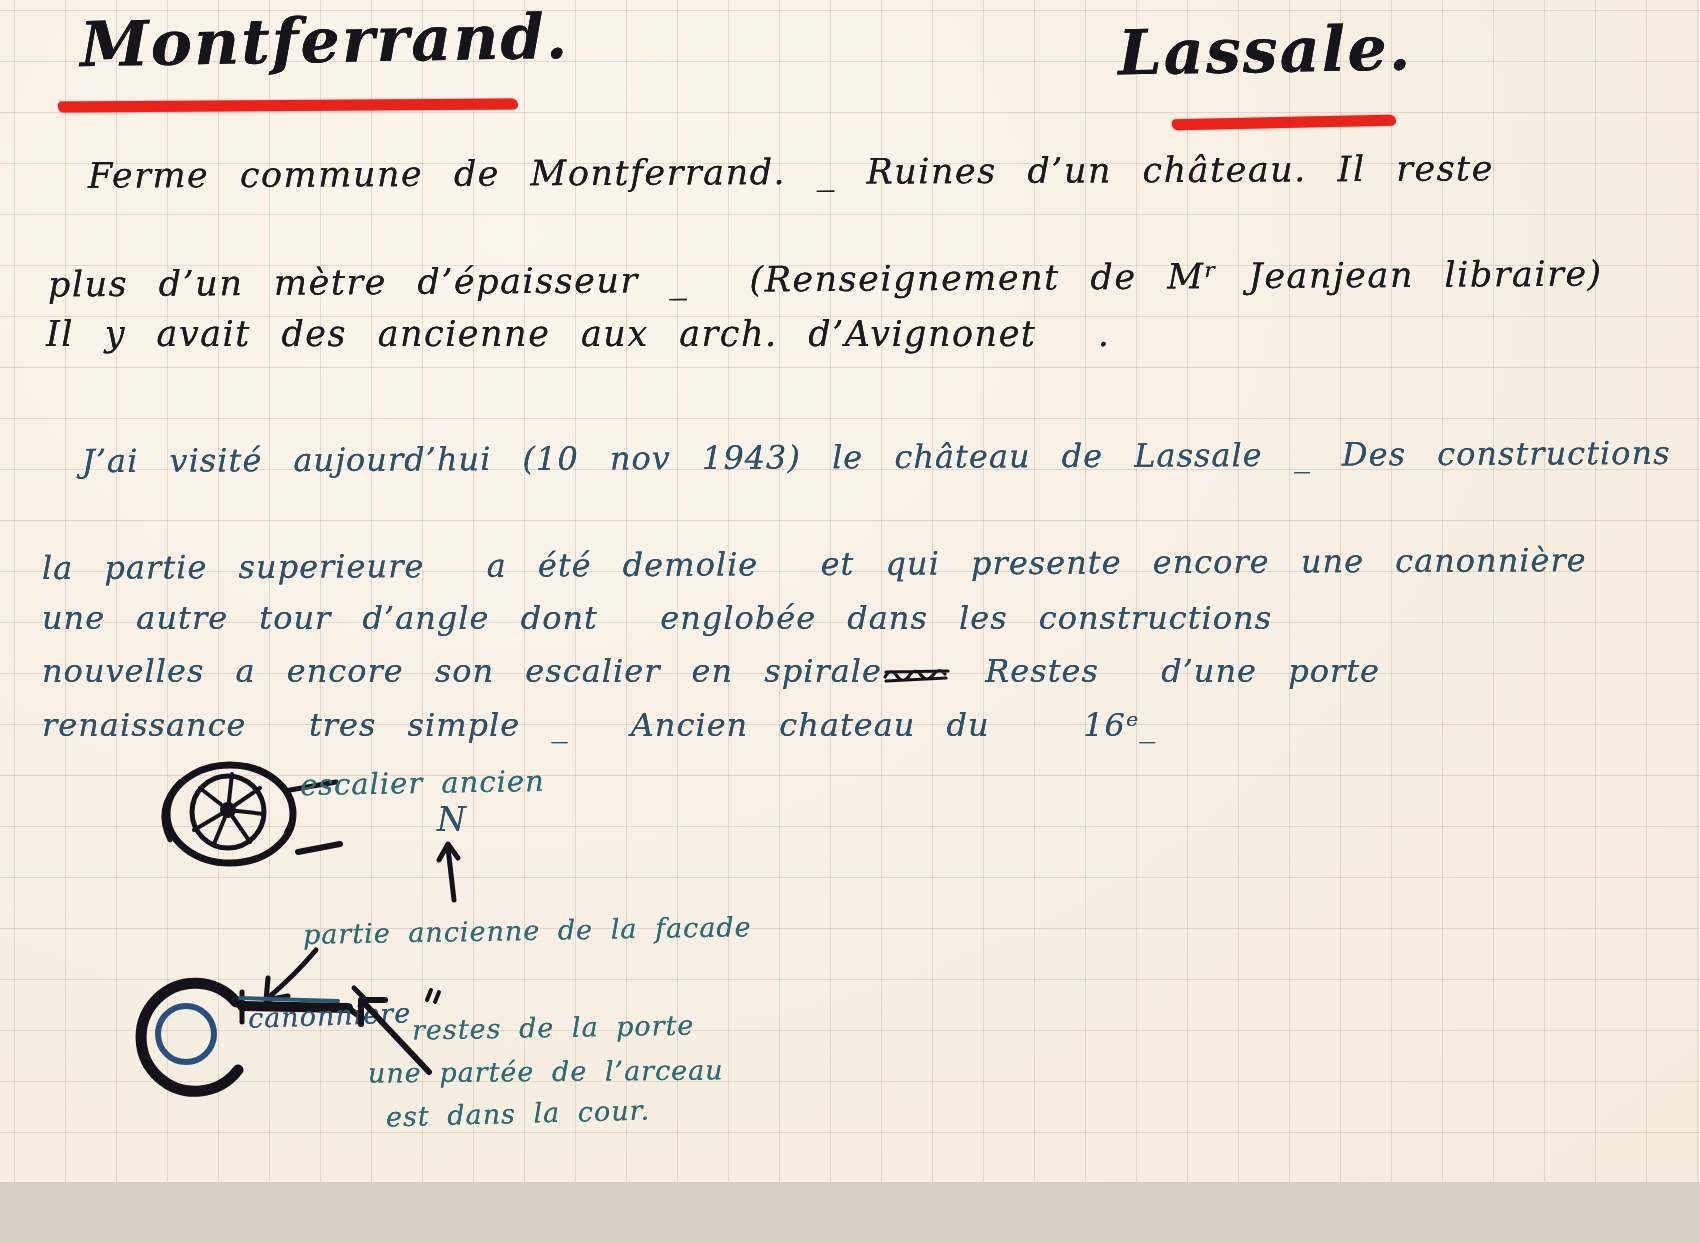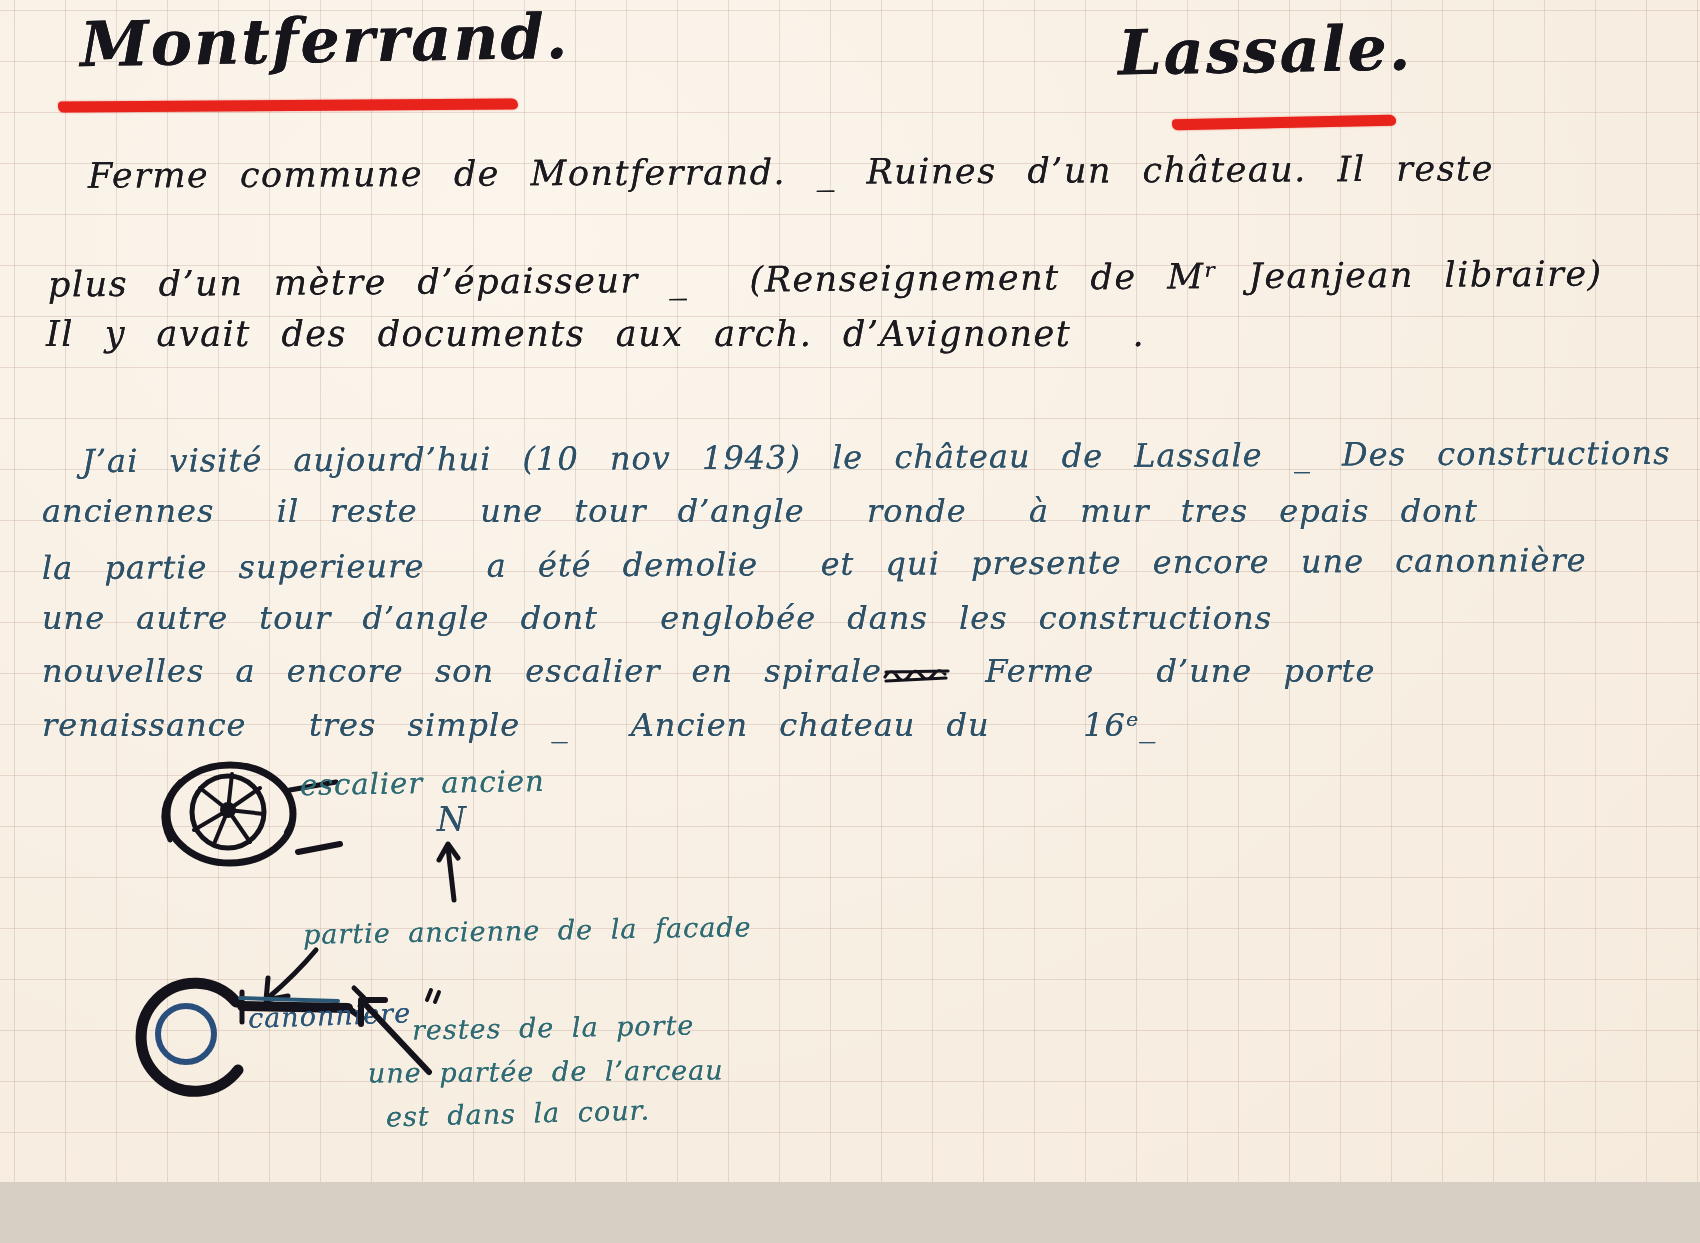--- a/index.html
+++ b/index.html
@@ -37,30 +37,29 @@
   <div class="hw title" style="left:80px;top:4px;transform:rotate(-1deg);">Montferrand.</div>
   <div class="redline" style="left:58px;top:100px;width:460px;transform:rotate(-.4deg);"></div>
 
   <div class="hw title" style="left:1118px;top:14px;transform:rotate(-1deg);">Lassale.</div>
   <div class="redline" style="left:1172px;top:117px;width:224px;transform:rotate(-1.2deg);"></div>
 
   <div class="hw p1" style="left:88px;top:152px;transform:rotate(-.3deg);">Ferme commune de Montferrand. _ Ruines d’un château. Il reste</div>
 
 
   <div class="hw p1" style="left:48px;top:259px;transform:rotate(-.4deg);">plus d’un mètre d’épaisseur _  (Renseignement de Mʳ Jeanjean libraire)</div>
-  <div class="hw p1" style="left:46px;top:314px;">Il y avait des documents aux arch. d’Avignonet  .</div>
+  <div class="hw p1" style="left:46px;top:314px;">Il y avait des ancienne aux arch. d’Avignonet  .</div>
 
   <div class="hw p2" style="left:82px;top:438px;transform:rotate(-.3deg);">J’ai visité aujourd’hui (10 nov 1943) le château de Lassale _ Des constructions</div>
-  <div class="hw p2" style="left:42px;top:492px;">anciennes  il reste  une tour d’angle  ronde  à mur tres epais dont</div>
   <div class="hw p2" style="left:42px;top:545px;transform:rotate(-.3deg);">la partie superieure  a été demolie  et qui presente encore une canonnière</div>
   <div class="hw p2" style="left:42px;top:599px;">une autre tour d’angle dont  englobée dans les constructions</div>
 
   <div class="hw p2" style="left:42px;top:652px;"><span>nouvelles a encore son escalier en spirale</span><svg class="scribble" style="position:static;" width="72" height="24" viewBox="0 0 72 24">
         <path class="ink" stroke-width="3.2" stroke="#24435a" d="M3 15 q6 -10 12 -1 t12 0 t12 -1 t12 0 t12 -1 M4 10 L66 9 M4 19 L64 16"></path>
-      </svg><span> Ferme  d’une porte</span></div>
+      </svg><span> Restes  d’une porte</span></div>
 
   <div class="hw p2" style="left:42px;top:706px;text-align:center;">renaissance  tres simple _  Ancien chateau du   16ᵉ_</div>
 
   <svg style="left:148px;top:756px;" width="200" height="120" viewBox="0 0 200 120">
     <ellipse class="ink" cx="82" cy="58" rx="63" ry="49" stroke-width="7"></ellipse>
     <path class="ink" stroke-width="5" d="M22 84 Q6 52 32 26"></path>
     <path class="ink" stroke-width="4" d="M138 76 Q150 58 140 36"></path>
     <circle class="ink" cx="80" cy="56" r="36" stroke-width="5"></circle>
     <circle cx="80" cy="54" r="8" fill="#14121a"></circle>
     <path class="ink" stroke-width="4" d="M80 54 L112 32 M80 54 L116 58 M80 54 L102 86 M80 54 L66 88 M80 54 L46 74 M80 54 L52 32 M80 54 L84 18"></path>

